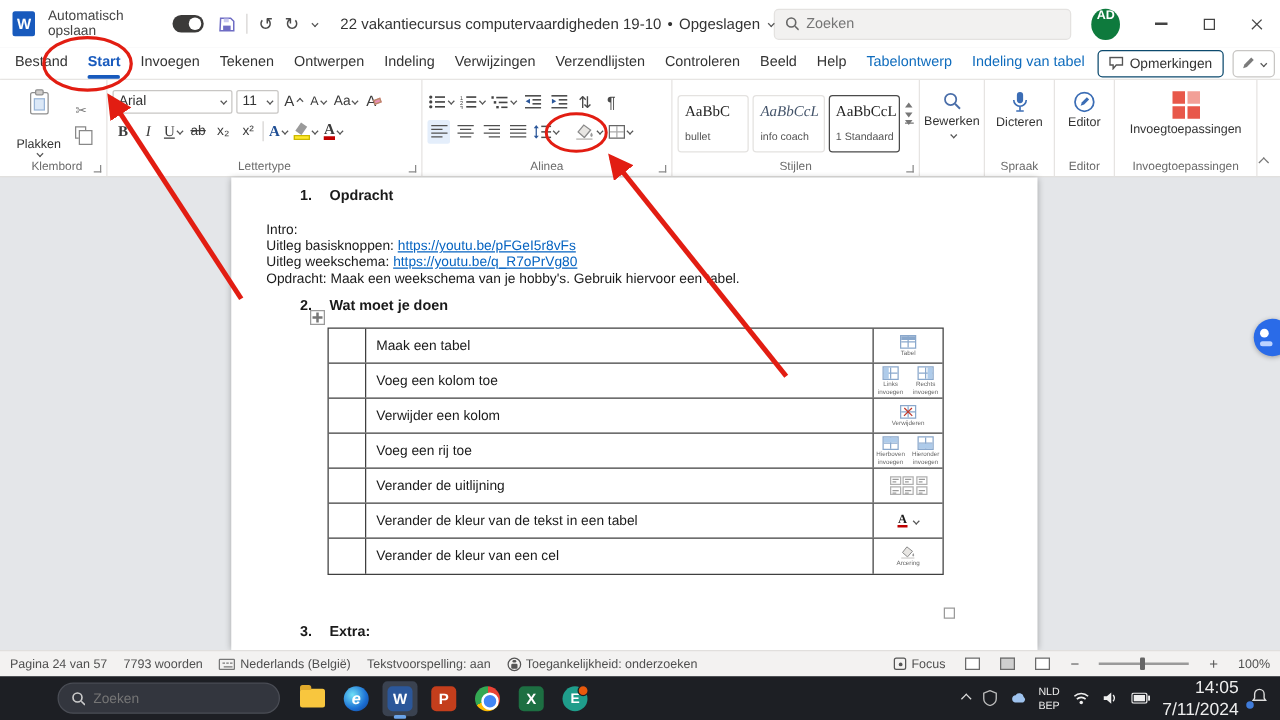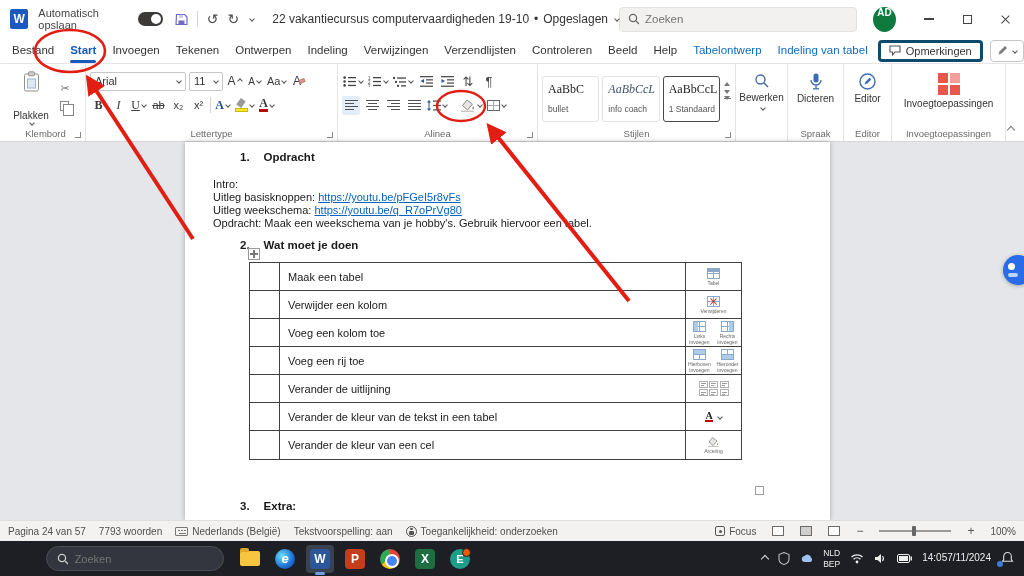--- a/index.html
+++ b/index.html
@@ -25,21 +25,21 @@
 .ic-x{position:relative;width:11px;height:11px}
 .ic-x::before,.ic-x::after{content:"";position:absolute;left:0;top:5px;width:11px;height:1.3px;background:#444}
 .ic-x::before{transform:rotate(45deg)}.ic-x::after{transform:rotate(-45deg)}
 
 .tabsrow{position:absolute;top:38px;left:0;right:0;height:26px;background:#fff;display:flex;align-items:center;padding-left:6px;border-bottom:1px solid #eceae8}
 .rtab{font-size:11.5px;color:#333;padding:0 6px;margin-right:4px;height:26px;line-height:25px;position:relative;white-space:nowrap}
 .rtab.active{color:#185abd;font-weight:bold}
 .rtab.active::after{content:"";position:absolute;left:6px;right:6px;bottom:1px;height:2.5px;background:#185abd;border-radius:2px}
 .rtab.contextual{color:#0f6cbd}
 .tabs-right{margin-left:auto;display:flex;align-items:center;gap:7px;padding-right:8px}
-.cmtbtn{display:flex;align-items:center;gap:5px;border:3px solid #0c4a6e;border-radius:4px;height:22px;padding:0 8px;font-size:11px;color:#333;background:#fff}
+.cmtbtn{display:flex;align-items:center;gap:5px;border:1px solid #0c4a6e;border-radius:4px;height:22px;padding:0 8px;font-size:11px;color:#333;background:#fff}
 .penbtn{display:flex;align-items:center;gap:3px;border:1px solid #c8c6c4;border-radius:4px;height:22px;padding:0 6px;background:#fff}
 
 .ribbon{position:absolute;top:64px;left:0;right:0;height:78px;background:#fff;border-bottom:1px solid #d8d6d4;box-shadow:0 1px 3px rgba(0,0,0,.10);display:flex;padding-left:6px}
 .rgroup{position:relative;height:100%;border-right:1px solid #e6e4e2;padding:4px 4px 14px 4px}
 .glabel{position:absolute;left:0;right:0;bottom:2px;text-align:center;font-size:9.5px;color:#6a6a6a}
 .launcher{position:absolute;right:4px;bottom:3px;width:6px;height:6px;border-right:1.2px solid #8a8a8a;border-bottom:1.2px solid #8a8a8a}
 .chev{display:inline-block;width:5px;height:5px;border-right:1.3px solid #555;border-bottom:1.3px solid #555;transform:rotate(45deg);margin-left:2px;vertical-align:2px}
 .chev.sm{width:4px;height:4px}
 
 .g-clip{width:80px}
@@ -99,21 +99,21 @@
 .docarea{position:absolute;top:142px;left:0;right:0;height:378px;background:#e4e6e9}
 .page{position:absolute;left:185px;top:0;width:645px;height:378px;background:#fff;box-shadow:0 0 5px rgba(0,0,0,.28);font-size:11px;color:#1a1a1a}
 .h1d{position:absolute;left:55px;top:9px;font-weight:bold;font-size:11.5px}
 .h1d .htxt{margin-left:14px}
 .bl{position:absolute;left:28px;white-space:nowrap}
 .link{color:#0563c1;text-decoration:underline}
 .thandle{position:absolute;left:63px;top:106px;width:12px;height:12px;border:1px solid #9a9a9a;background:#fff;display:flex;align-items:center;justify-content:center}
 .thandle i{position:relative;display:block;width:8px;height:8px}
 .thandle i::before{content:"";position:absolute;left:0;top:3.4px;width:8px;height:1.2px;background:#777}
 .thandle i::after{content:"";position:absolute;left:3.4px;top:0;width:1.2px;height:8px;background:#777}
-.dtable{position:absolute;left:64px;top:120px;width:493px;border:1.2px solid #3f3f3f;background:#fff}
+.dtable{position:absolute;left:77px;top:120px;width:493px;border:1.2px solid #3f3f3f;background:#fff}
 .trow{display:flex;height:28px;border-bottom:1px solid #3f3f3f}
 .trow:last-child{border-bottom:none}
 .tc1{width:30px;border-right:1px solid #3f3f3f}
 .tc2{flex:1;border-right:1px solid #3f3f3f;display:flex;align-items:center;padding-left:8px}
 .tc3{width:55px;display:flex;align-items:center;justify-content:center;gap:3px}
 .mstack{display:flex;flex-direction:column;align-items:center;width:25px}
 .mlab{font-size:5px;color:#666;text-align:center;line-height:1.2;margin-top:1px}
 .tg{width:13px;height:11px;border:1px solid #8aa8cc;background-color:#fff;background-repeat:no-repeat;background-image:linear-gradient(#8aa8cc,#8aa8cc),linear-gradient(#8aa8cc,#8aa8cc);background-size:1px 100%,100% 1px;background-position:center,center}
 .tg-h{background-image:linear-gradient(#8aa8cc,#8aa8cc),linear-gradient(#8aa8cc,#8aa8cc),linear-gradient(#8aa8cc,#8aa8cc);background-size:100% 3px,1px 100%,100% 1px;background-position:top,center,center}
 .tg-l{background-image:linear-gradient(#aecbea,#aecbea),linear-gradient(#8aa8cc,#8aa8cc),linear-gradient(#8aa8cc,#8aa8cc);background-size:4px 100%,1px 100%,100% 1px;background-position:left,center,center}
@@ -160,21 +160,21 @@
 .folder{width:20px;height:15px;background:#f8c63e;border-radius:2px;position:relative}
 .folder::before{content:"";position:absolute;left:0;top:-3px;width:9px;height:4px;background:#e0a92c;border-radius:2px 2px 0 0}
 .edgeic{width:20px;height:20px;border-radius:50%;background:radial-gradient(circle at 35% 35%,#6ee0f7,#1b6fd4 60%,#123f8c);color:#fff;font-size:13px;font-style:italic;font-weight:bold;display:flex;align-items:center;justify-content:center}
 .chromeic{width:20px;height:20px;border-radius:50%;background:conic-gradient(#ea4335 0 33%,#fbbc05 33% 66%,#34a853 66% 100%);position:relative}
 .chromeic::after{content:"";position:absolute;left:5px;top:5px;width:10px;height:10px;border-radius:50%;background:#4285f4;border:2px solid #fff}
 .ebadge{width:20px;height:20px;border-radius:50%;background:#1f9d8b;color:#fff;font-size:11px;font-weight:bold;display:flex;align-items:center;justify-content:center;position:relative}
 .ebadge::after{content:"";position:absolute;right:-1px;top:-1px;width:7px;height:7px;border-radius:50%;background:#e8590c;border:1px solid #1d1f24}
 .tray{margin-left:auto;display:flex;align-items:center;gap:10px;padding-right:10px}
 .chevup{width:6px;height:6px;border-right:1.5px solid #ddd;border-bottom:1.5px solid #ddd;transform:rotate(-135deg)}
 .lang{display:flex;flex-direction:column;align-items:center;font-size:8.5px;line-height:1.2;color:#eee}
-.clock{display:flex;align-items:flex-end;font-size:10px;line-height:1.25;color:#eee}
+.clock{display:flex;flex-direction:column;align-items:flex-end;font-size:14px;line-height:1.25;color:#eee}
 .bellwrap{position:relative}
 .belldot{position:absolute;left:-4px;bottom:1px;width:6px;height:6px;border-radius:50%;background:#3f7bd9}
 
 .annot{position:absolute;left:0;top:0;z-index:60;pointer-events:none}
 .gl{font-size:13px;line-height:1;color:#4a4a4a}
 </style>
 </head>
 <body>
 
 <div id="screen">
@@ -540,44 +540,44 @@
           <div class="tc3">
               <div class="mstack">
                 <span class="tg tg-h"></span>
                 <span class="mlab">Tabel</span>
               </div>
             </div>
         </div>
         <div class="trow">
           <div class="tc1"></div>
           <div class="tc2">
-              <span>Verwijder een kolom</span>
-            </div>
-          <div class="tc3">
-              <div class="mstack">
-                <span class="tg tg-x"></span>
-                <span class="mlab">Verwijderen</span>
-              </div>
-            </div>
-        </div>
-        <div class="trow">
-          <div class="tc1"></div>
-          <div class="tc2">
               <span>Voeg een kolom toe</span>
             </div>
           <div class="tc3">
             <div class="mstack">
                 <span class="tg tg-l"></span>
                 <span class="mlab">Links invoegen</span>
               </div>
             <div class="mstack">
                 <span class="tg tg-r"></span>
                 <span class="mlab">Rechts invoegen</span>
               </div>
           </div>
+        </div>
+        <div class="trow">
+          <div class="tc1"></div>
+          <div class="tc2">
+              <span>Verwijder een kolom</span>
+            </div>
+          <div class="tc3">
+              <div class="mstack">
+                <span class="tg tg-x"></span>
+                <span class="mlab">Verwijderen</span>
+              </div>
+            </div>
         </div>
         <div class="trow">
           <div class="tc1"></div>
           <div class="tc2">
               <span>Voeg een rij toe</span>
             </div>
           <div class="tc3">
             <div class="mstack">
                 <span class="tg tg-t"></span>
                 <span class="mlab">Hierboven invoegen</span>

